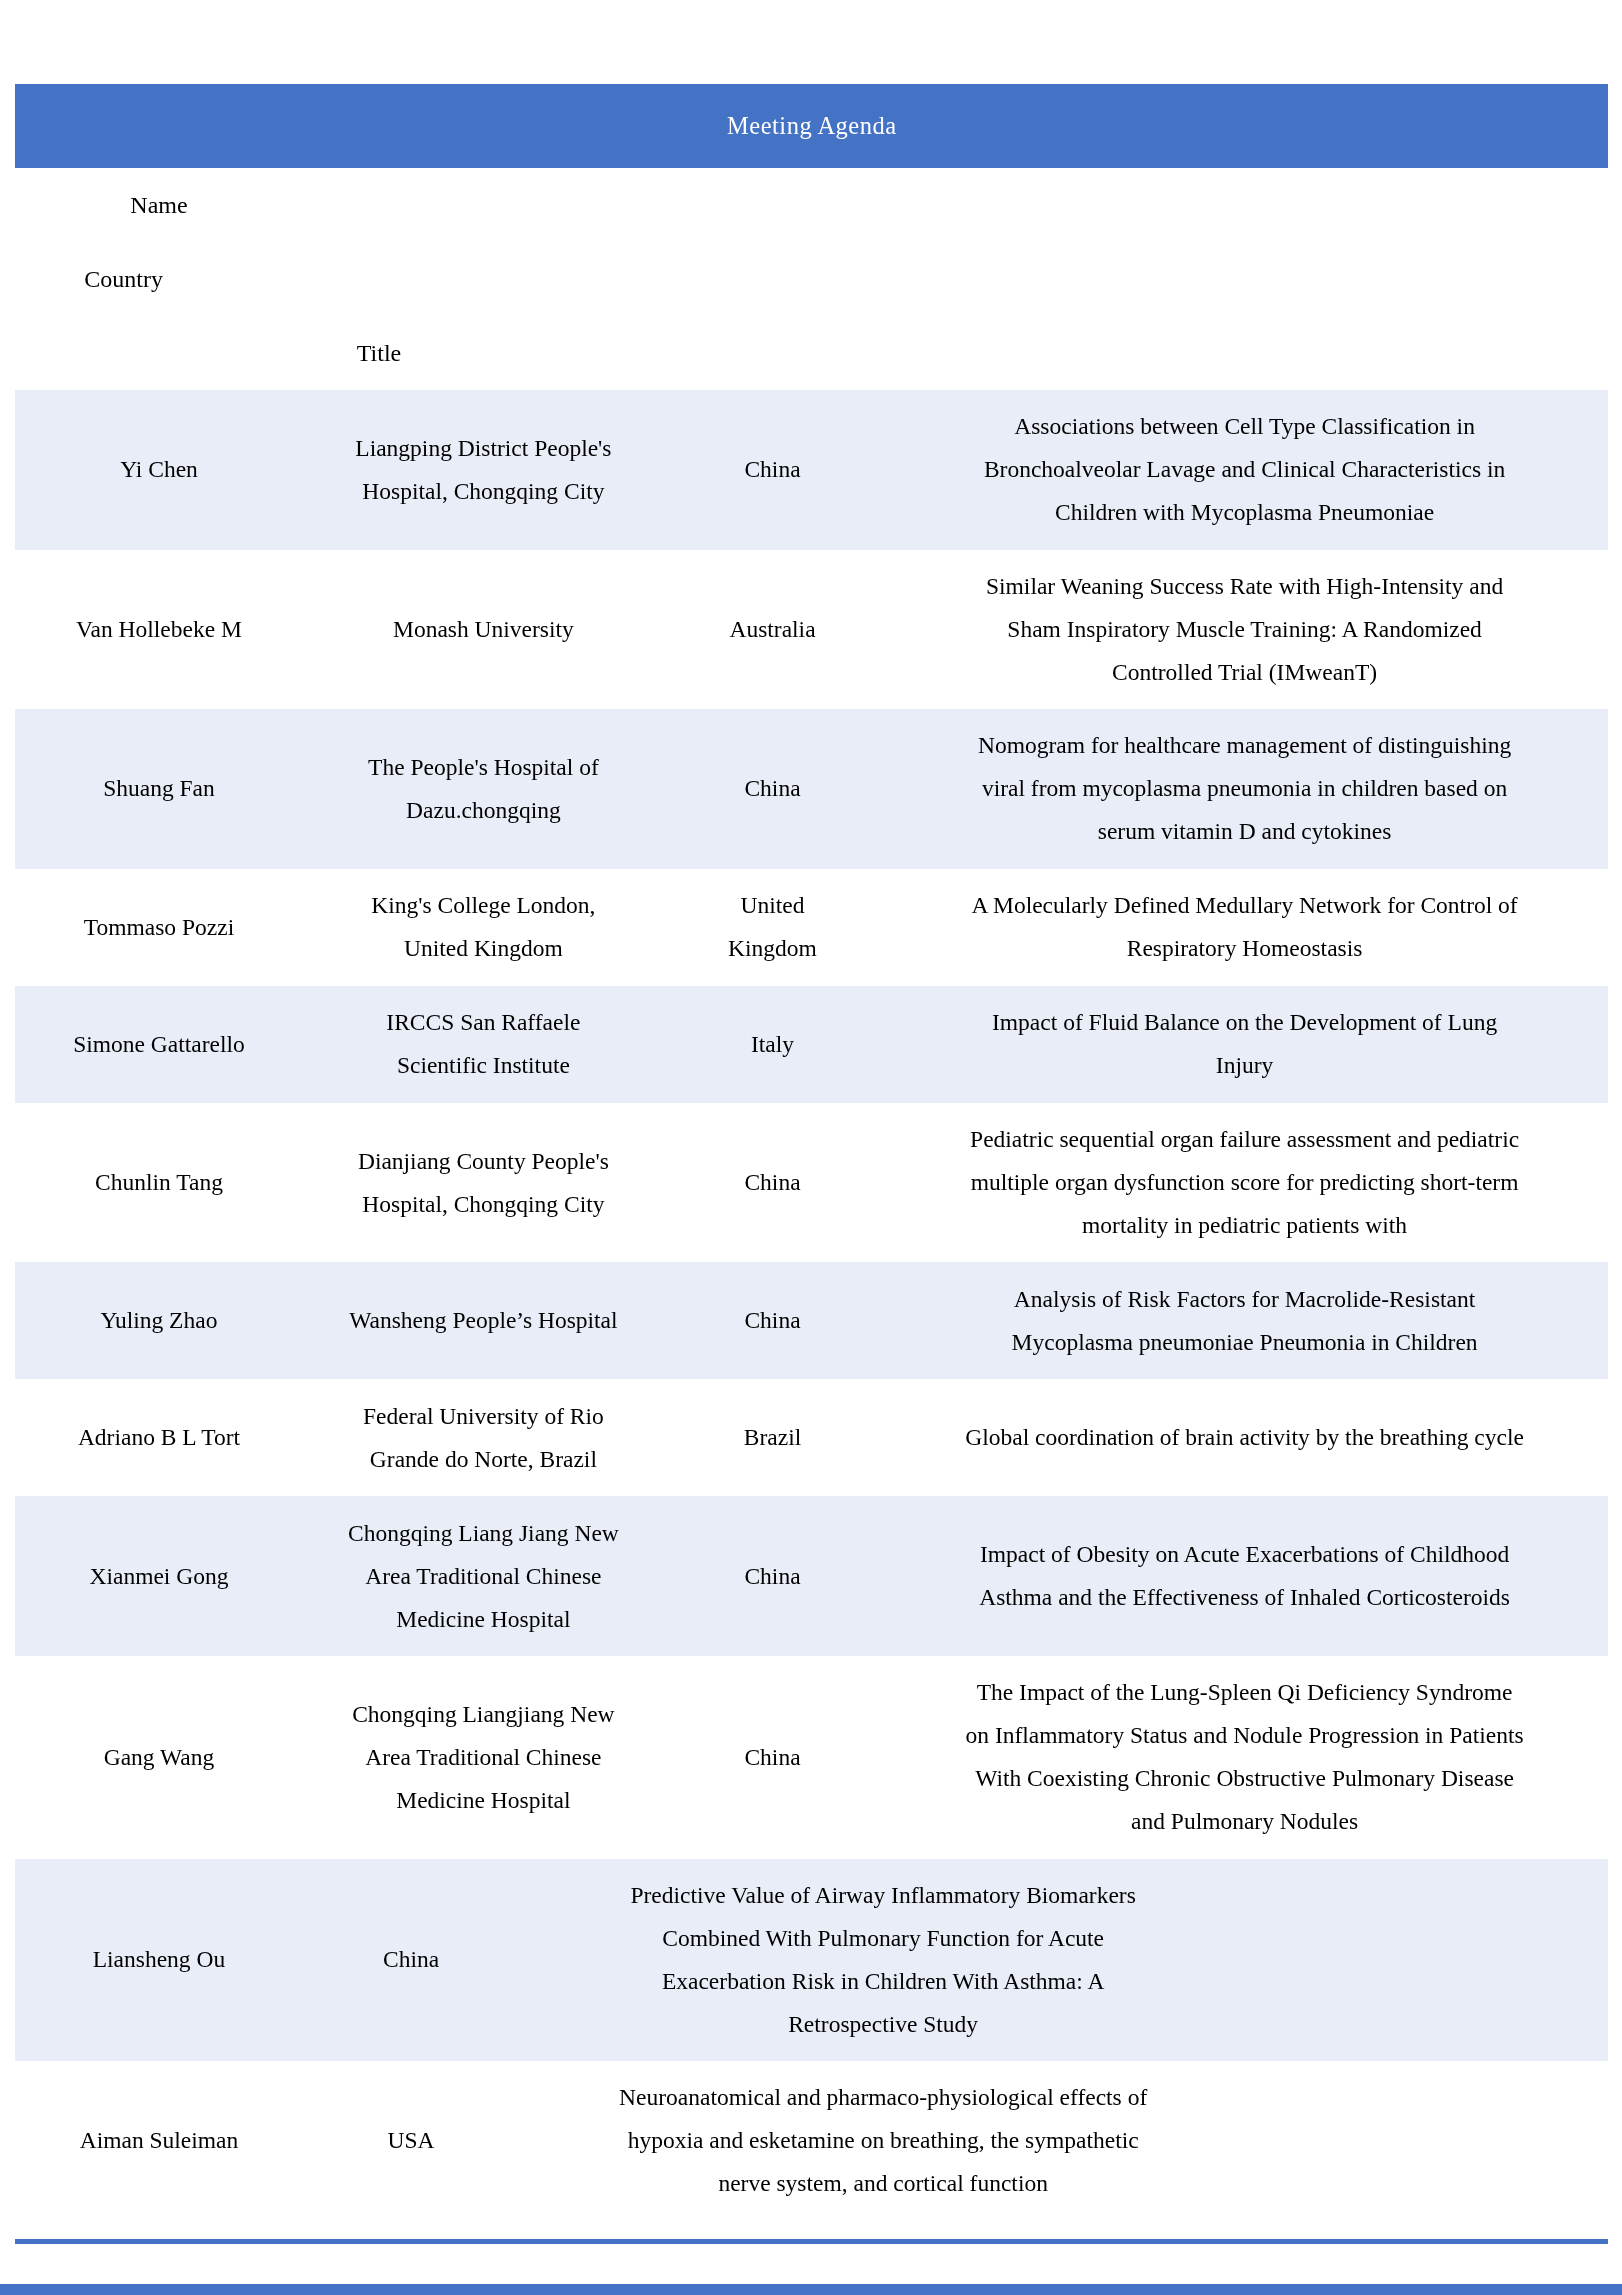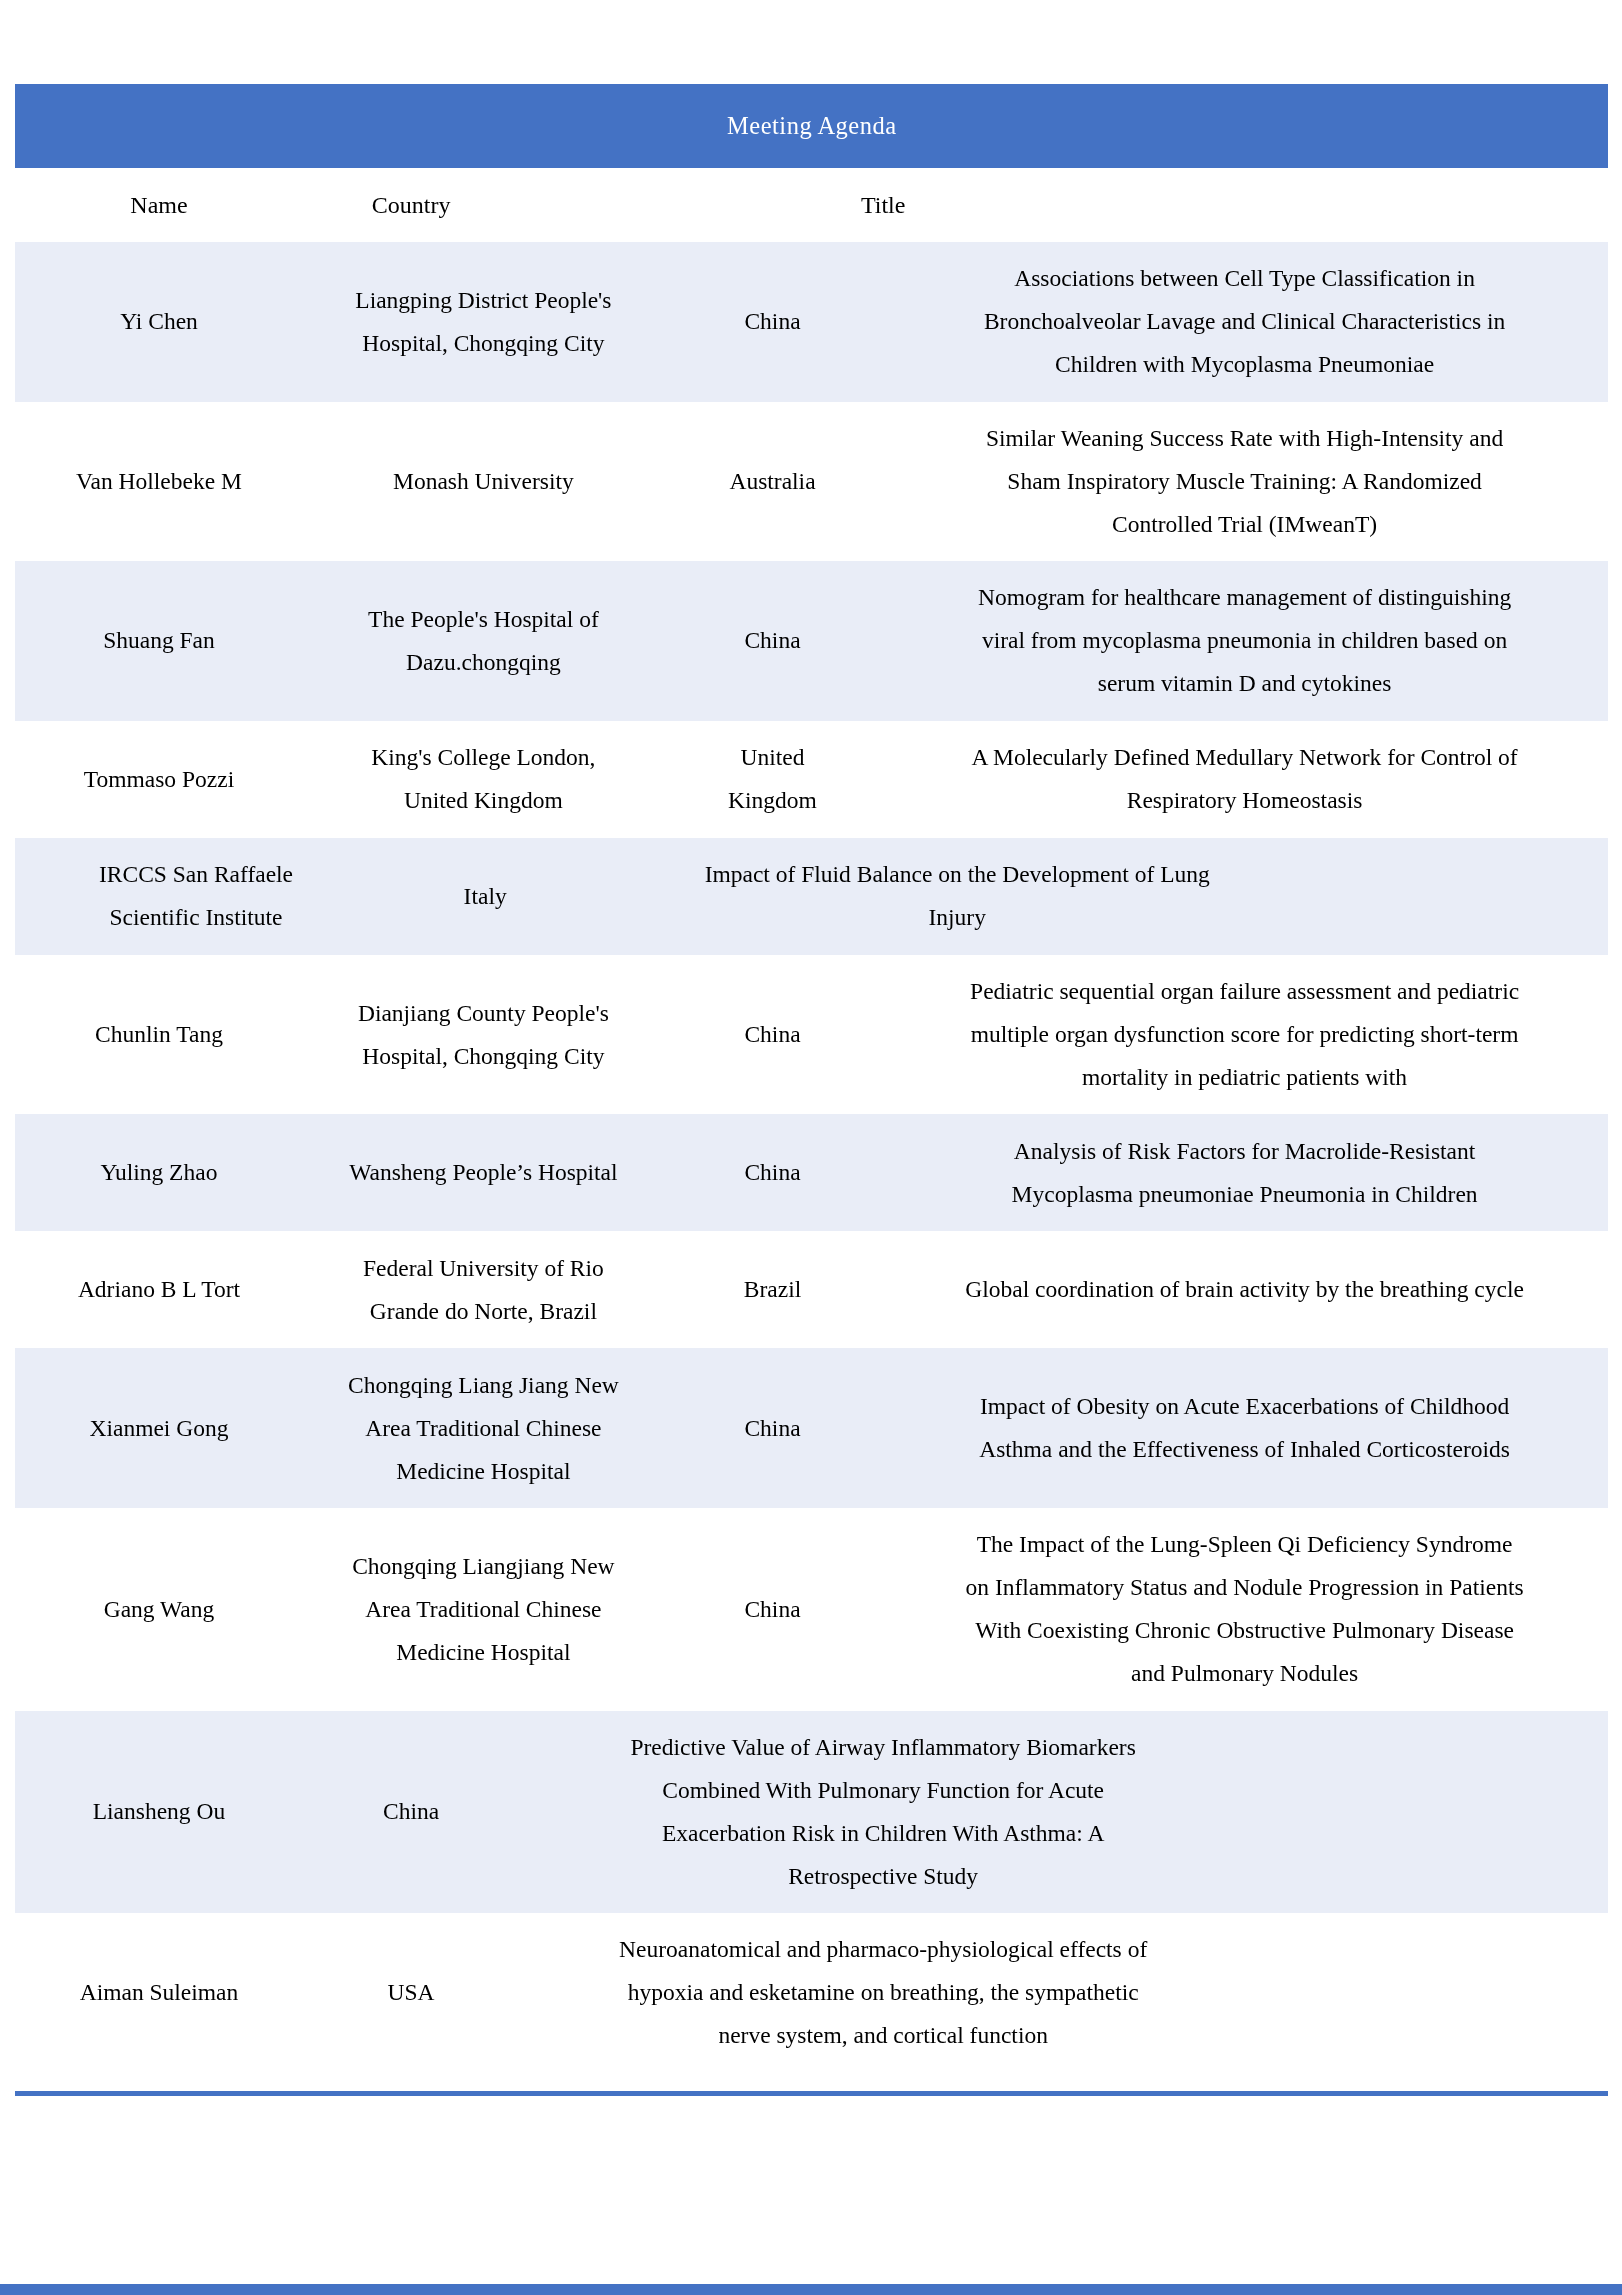--- a/index.html
+++ b/index.html
@@ -26,21 +26,21 @@
   }
   .title-bar {
     background: var(--header-bg);
     color: var(--header-text);
     height: 84px;
     display: flex; align-items: center; justify-content: center;
     font-size: 24.5px;
     letter-spacing: 0.5px;
   }
   .hrow, .row { display: flex; width: 100%; }
-  .hrow { background: #FFFFFF; }
+  .hrow { background: #FFFFFF; flex-direction: column; }
   .cell {
     display: flex; align-items: center; justify-content: center;
     text-align: center;
     padding: 15.3px 10.2px;
     font-size: 23.5px;
     line-height: 43px;
     white-space: pre-line;
   }
   .c-name    { width: 18.04%; }
   .c-unit    { width: 22.69%; }
@@ -113,20 +113,21 @@
       <div class="cell c-name">Tommaso Pozzi</div>
       <div class="cell c-unit">King's College London,
 United Kingdom</div>
       <div class="cell c-country">United
 Kingdom</div>
       <div class="cell c-title">A Molecularly Defined Medullary Network for Control of
 Respiratory Homeostasis</div>
     </div>
 
     <div class="row">
+      <div class="cell c-name">Simone Gattarello</div>
       <div class="cell c-unit">IRCCS San Raffaele
 Scientific Institute</div>
       <div class="cell c-country">Italy</div>
       <div class="cell c-title">Impact of Fluid Balance on the Development of Lung
 Injury</div>
     </div>
 
     <div class="row">
       <div class="cell c-name">Chunlin Tang</div>
       <div class="cell c-unit">Dianjiang County People's

